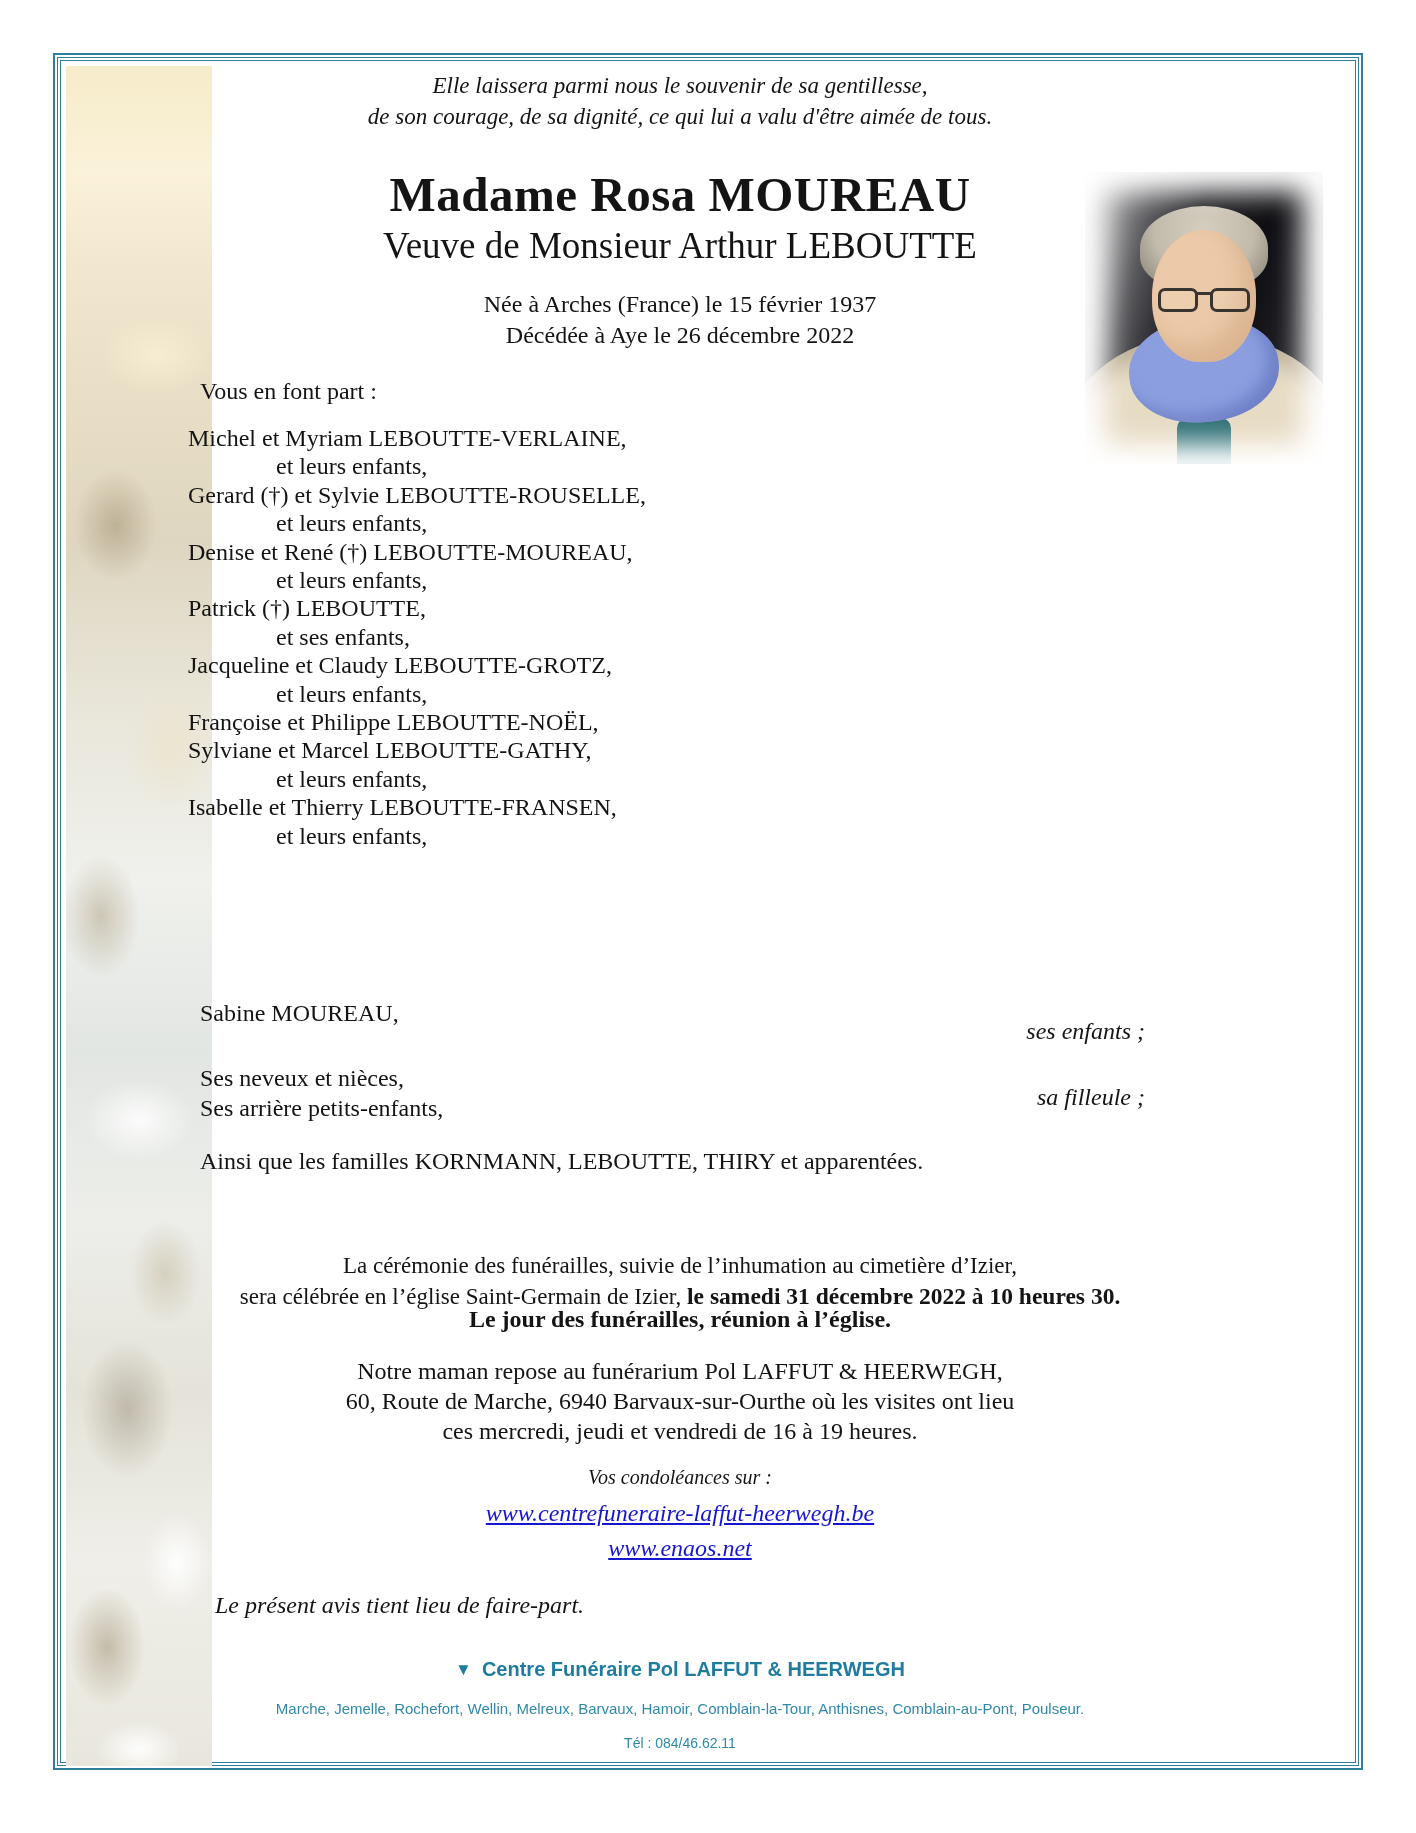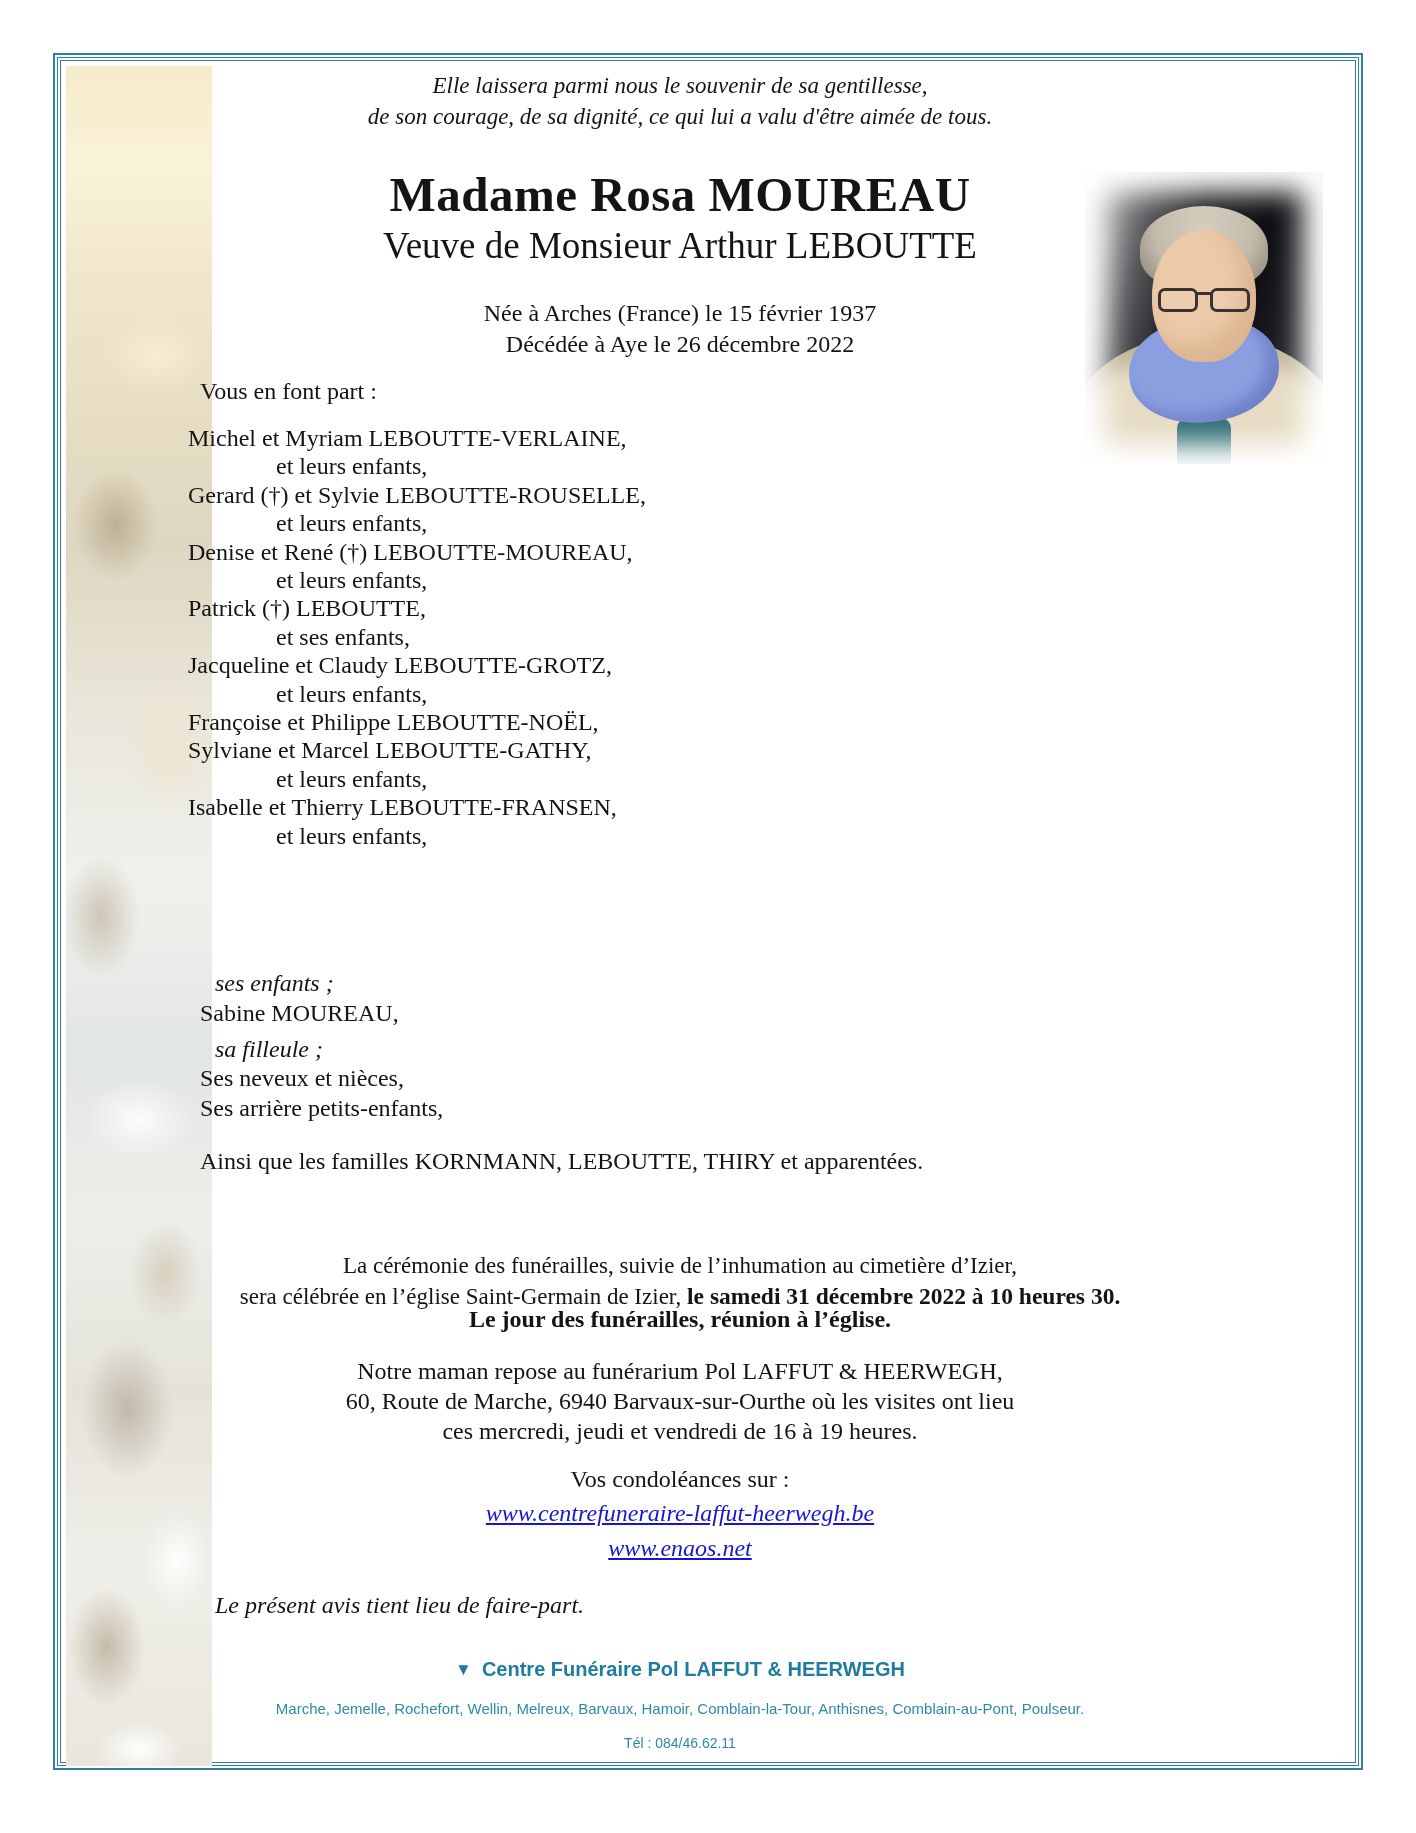--- a/index.html
+++ b/index.html
@@ -73,41 +73,41 @@
   .photo .glasses .bridge{
     position:absolute;left:44px;top:4px;width:16px;height:3px;background:#3a3430;
   }
   .photo .vignette{
     position:absolute;inset:0;pointer-events:none;
     box-shadow:inset 0 0 28px 20px #ffffff;
   }
   
   .col{position:absolute;left:215px;width:930px;}
   .center{text-align:center;}
-  .right{text-align:left;}
+  .right{text-align:right;margin-top:48px;}
   .nowrap{white-space:nowrap;}
   .epigraph{top:70px;font-style:italic;font-size:23px;line-height:31px;}
   .title{top:166px;font-size:49px;font-weight:bold;letter-spacing:.5px;}
   .subtitle{top:224px;font-size:37px;}
-  .vitals{top:298px;font-size:24px;line-height:31px;}
+  .vitals{top:289px;font-size:24px;line-height:31px;}
   .intro{left:200px;top:378px;font-size:24px;}
   .family{left:188px;top:424px;font-size:24px;line-height:28.4px;}
   .family .indent{padding-left:88px;}
   .note-right{font-style:italic;font-size:24px;}
   .n1{top:970px;}
   .n2{top:1036px;}
   .plain{left:200px;font-size:24px;}
   .sabine{top:1000px;}
   .nephews{top:1063px;line-height:30px;}
   .families-line{top:1148px;}
   .ceremony{top:1226px;font-size:23px;line-height:31px;margin-top:24px;}
   .ceremony b{font-size:23.5px;}
   .reunion{top:1306px;font-size:24px;font-weight:bold;}
   .repose{top:1356px;font-size:24px;font-weight:normal;line-height:30px;}
-  .condo-label{top:1466px;font-size:24px;}
+  .condo-label{top:1466px;font-style:italic;font-size:20px;}
   .link1{top:1500px;}
   .link2{top:1535px;}
   .linkline{font-style:italic;font-size:24px;}
   .linkline a{color:#1616cf;text-decoration:underline;cursor:pointer;}
   .notice{left:215px;top:1592px;font-style:italic;font-size:24px;}
   
   .foot{font-family:"Liberation Sans", sans-serif;}
   .foot-title{top:1658px;font-size:20px;font-weight:bold;color:#1f7c9e;}
   .foot-title .tri{font-size:17px;margin-right:10px;position:relative;top:-1px;}
   .foot-towns{top:1700px;font-size:15px;color:#3089a9;}

